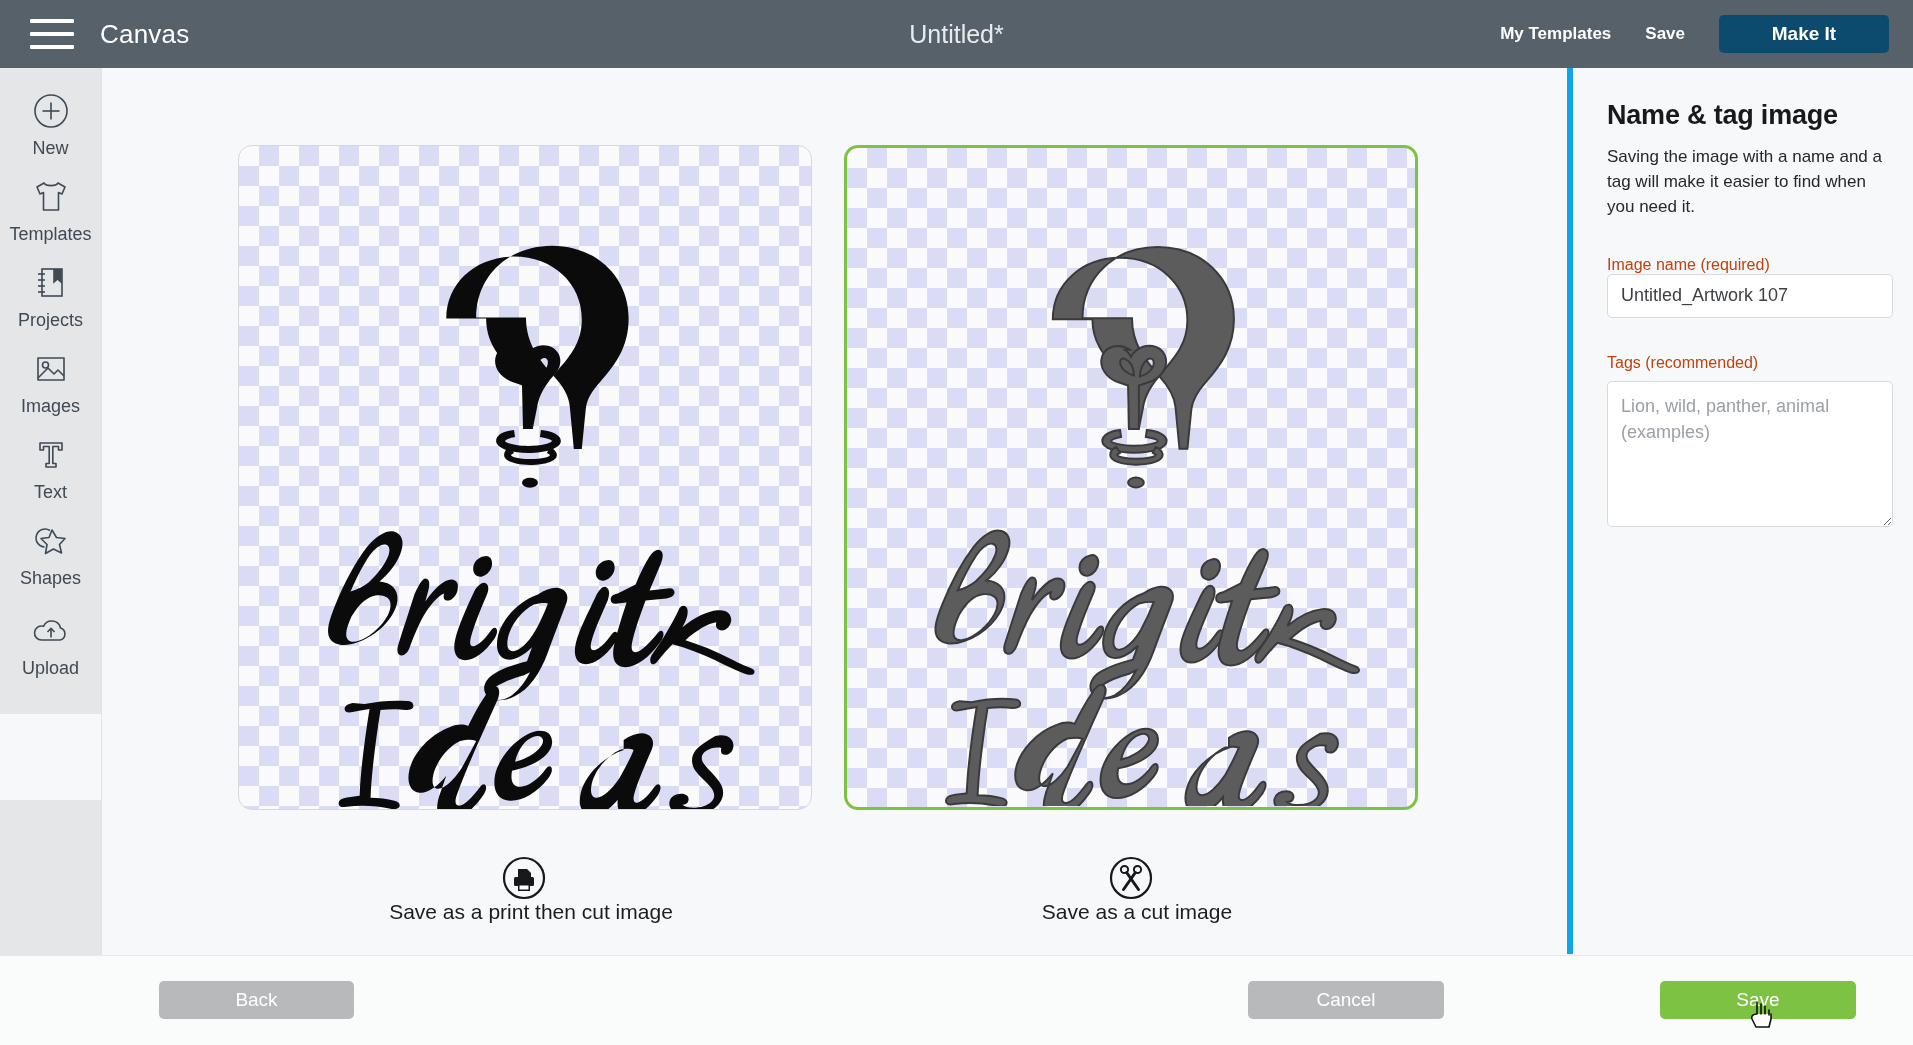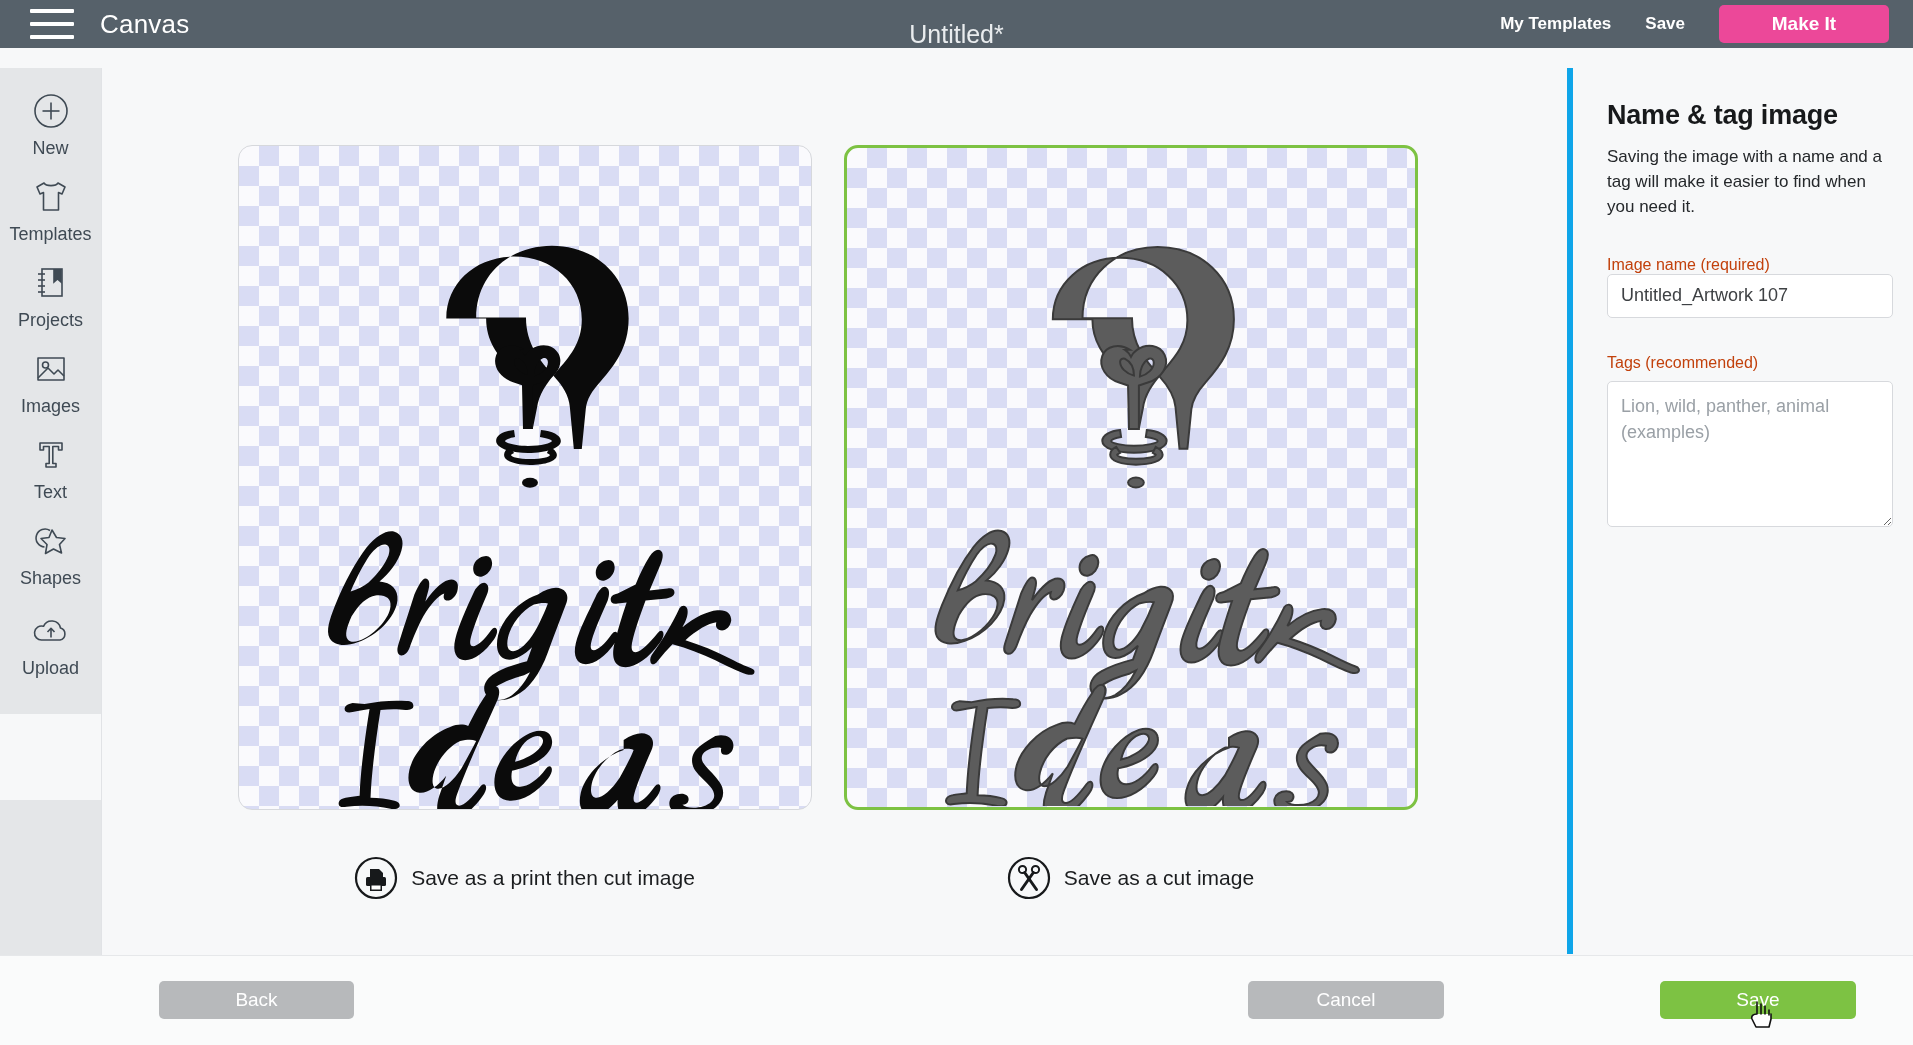--- a/index.html
+++ b/index.html
@@ -7,21 +7,21 @@
     width: 1913px; height: 1045px;
     font-family: "Liberation Sans", sans-serif;
     background: #f7f8f9;
     overflow: hidden;
   }
   #app { position: relative; width: 1913px; height: 1045px; }
 
   
   .header {
     position: absolute; top: 0; left: 0;
-    width: 1913px; height: 48px;
+    width: 1913px; height: 68px;
     background: #56616a;
     display: flex; align-items: center;
   }
   .hamburger {
     width: 44px; height: 30px;
     margin-left: 30px;
     display: flex; flex-direction: column; justify-content: space-between;
     cursor: pointer;
   }
   .hamburger span { display: block; height: 4px; background: #ffffff; border-radius: 1px; }
@@ -38,21 +38,21 @@
   }
   .header-right {
     margin-left: auto; display: flex; align-items: center;
     margin-right: 24px; z-index: 2;
   }
   .header-link {
     color: #ffffff; font-size: 17px; font-weight: bold;
     margin-right: 34px; cursor: pointer; white-space: nowrap;
   }
   .make-it-btn {
-    background: #ec4899; color: #ffffff;
+    background: #0c4a6e; color: #ffffff;
     font-size: 19px; font-weight: bold;
     width: 170px; height: 38px; line-height: 38px;
     text-align: center; border-radius: 5px; cursor: pointer;
   }
 
   
   .sidebar {
     position: absolute; left: 0; top: 68px;
     width: 102px; height: 977px;
     background: #f7f8f9;
@@ -105,20 +105,21 @@
     cursor: pointer;
   }
   .preview-card.plain { border: 1px solid #d6d8dc; }
   .preview-card.selected { border: 3px solid #7dc243; }
   .artwork { position: absolute; inset: 0; display: block; }
 
   .option-row {
     margin-top: 46px;
     display: flex; align-items: center; justify-content: center;
     cursor: pointer;
+    flex-direction: column;
   }
   .option-icon { width: 44px; height: 44px; flex: 0 0 auto; }
   .option-label {
     margin-left: 13px; font-size: 21px; color: #1b1d1f;
   }
 
   
   .right-panel {
     position: absolute; left: 1567px; top: 68px;
     width: 360px; height: 886px;

